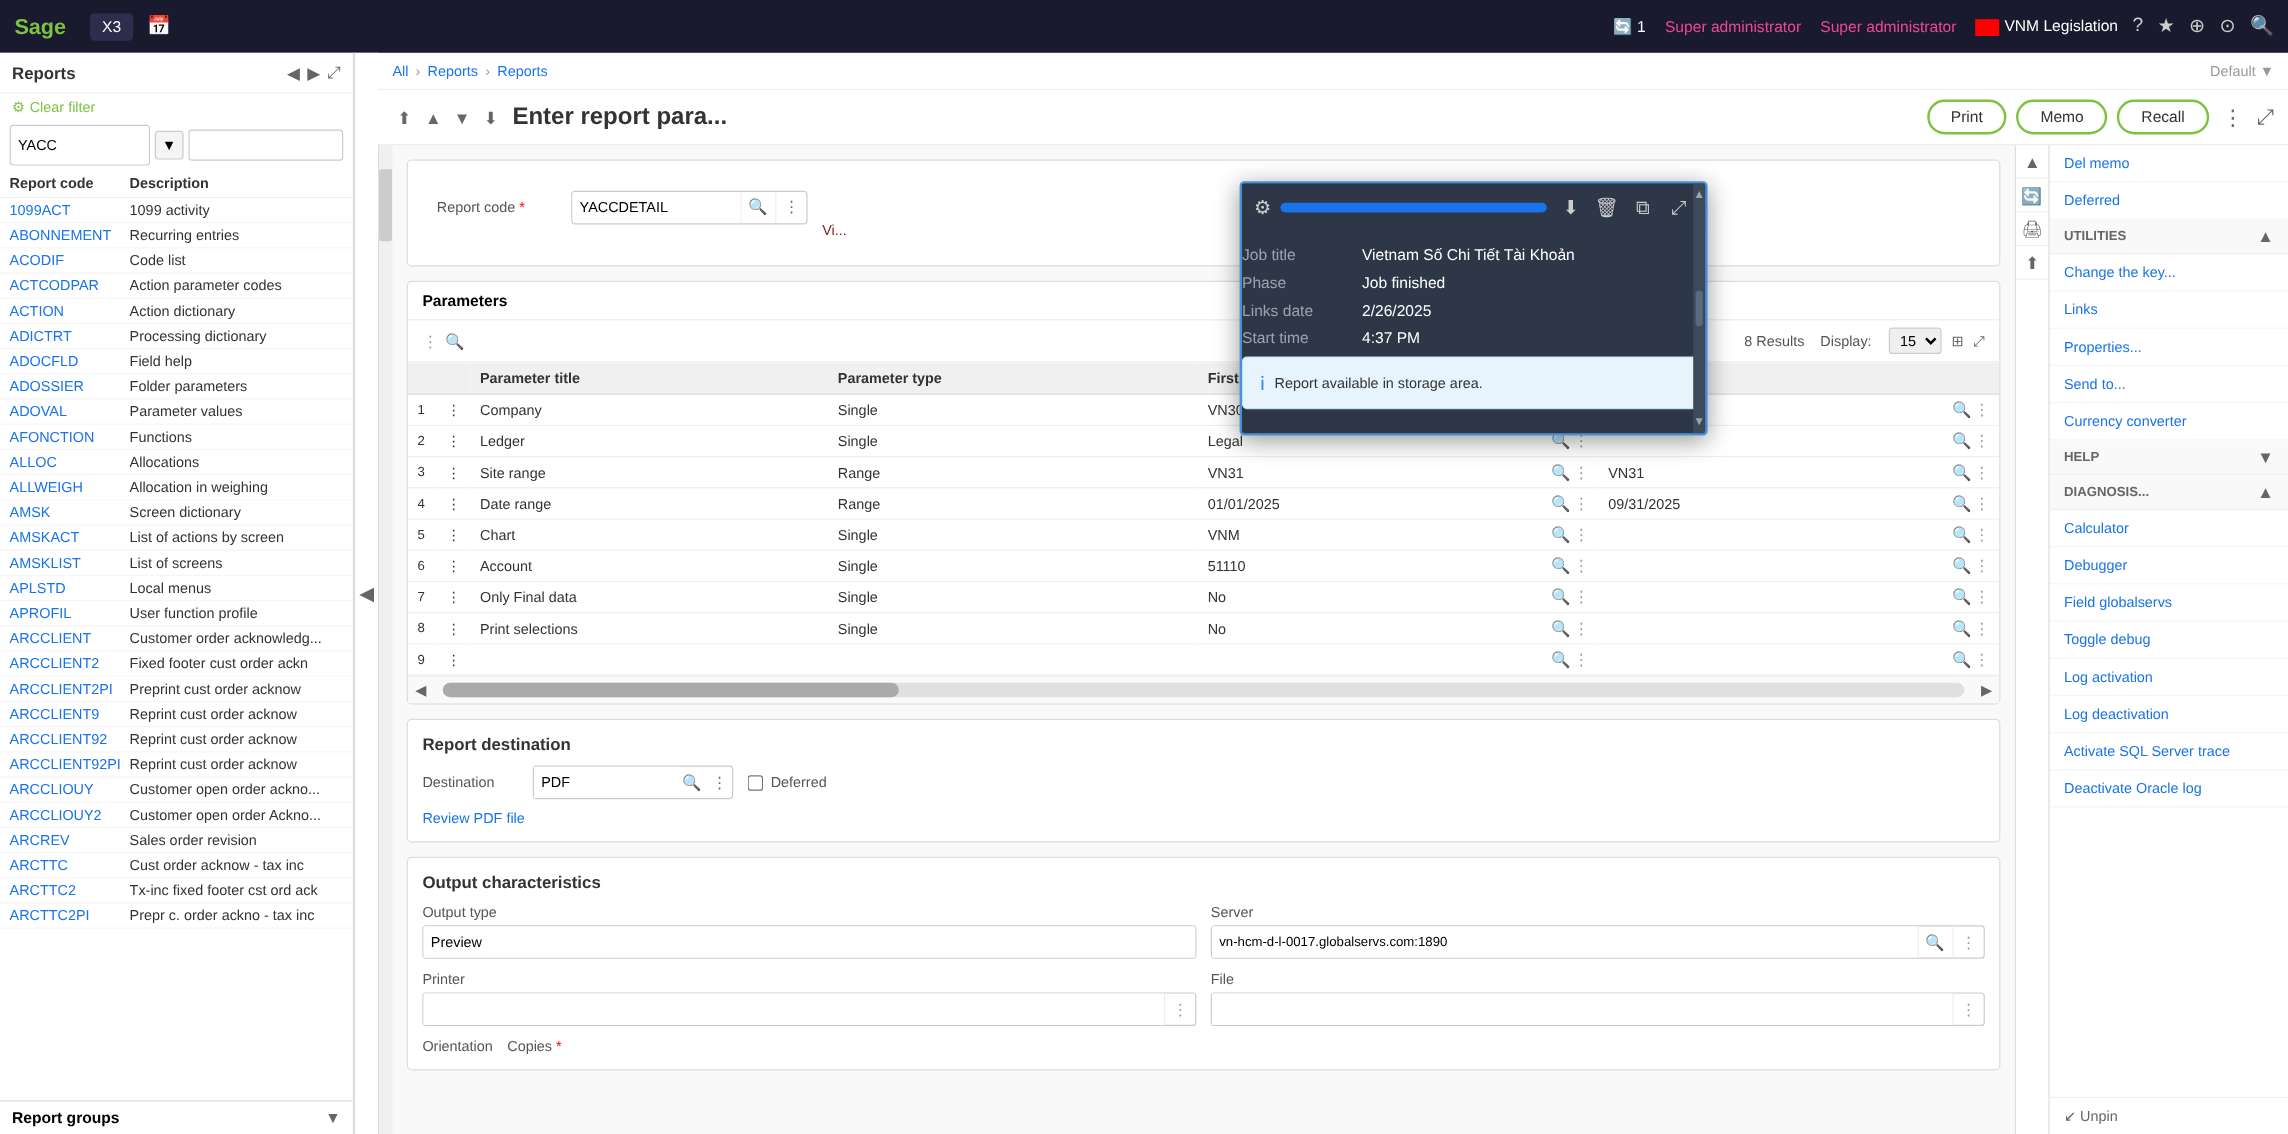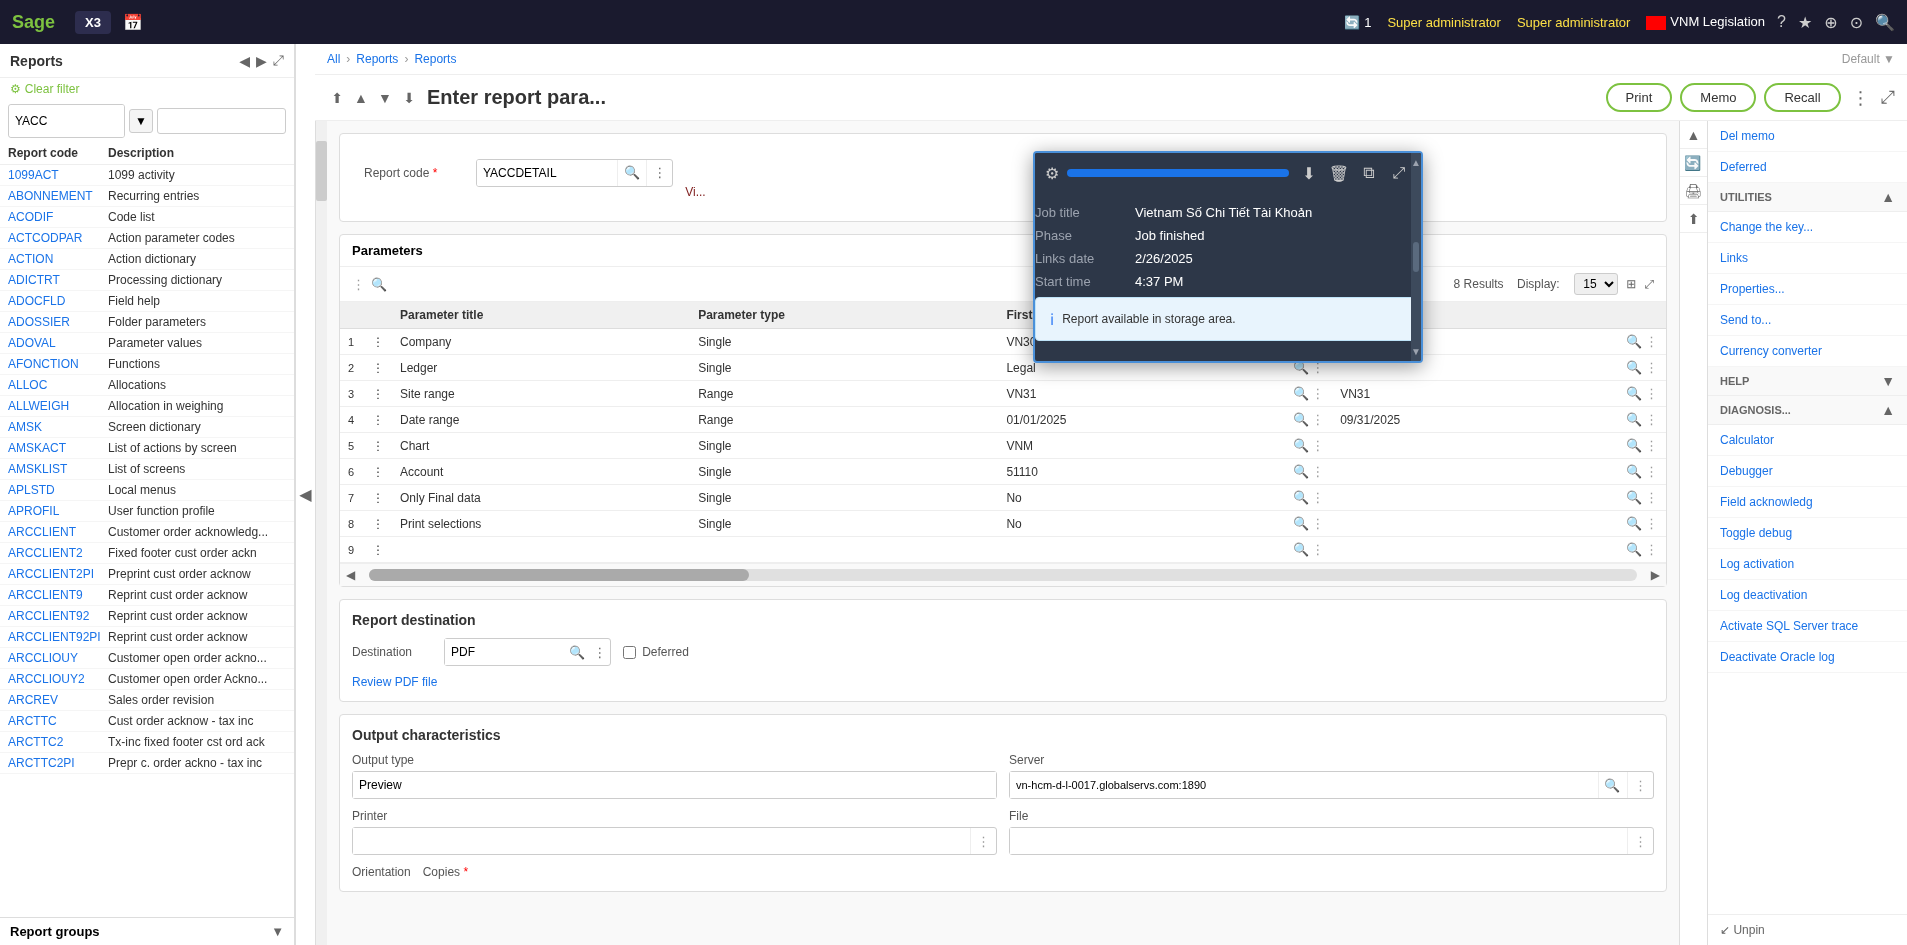--- a/index.html
+++ b/index.html
@@ -22,35 +22,34 @@
       margin-right: 8px;
     }
     .top-nav .nav-app {
       background: #2d2d4e;
       color: white;
       border: none;
       padding: 4px 10px;
       border-radius: 4px;
       font-size: 13px;
       cursor: pointer;
-      font-weight: bold;
     }
     .top-nav .nav-calendar {
       color: #aaa;
       font-size: 16px;
       cursor: pointer;
     }
     .top-nav .nav-spacer { flex: 1; }
     .top-nav .nav-right {
       display: flex;
       align-items: center;
       gap: 16px;
       font-size: 13px;
     }
-    .top-nav .nav-right .admin-label { color: #fde047; }
+    .top-nav .nav-right .admin-label { color: #ec4899; }
     .top-nav .vnm-flag {
       width: 20px;
       height: 14px;
       background: red;
       display: inline-block;
       margin-right: 4px;
       vertical-align: middle;
     }
     .top-nav .nav-icons {
       display: flex;
@@ -1279,21 +1278,21 @@
         <div class="right-panel-section-header">
           <span>HELP</span>
           <span class="section-toggle">▼</span>
         </div>
         <div class="right-panel-section-header">
           <span>DIAGNOSIS...</span>
           <span class="section-toggle">▲</span>
         </div>
         <div class="right-panel-item">Calculator</div>
         <div class="right-panel-item">Debugger</div>
-        <div class="right-panel-item">Field acknowledg</div>
+        <div class="right-panel-item">Field globalservs</div>
         <div class="right-panel-item">Toggle debug</div>
         <div class="right-panel-item">Log activation</div>
         <div class="right-panel-item">Log deactivation</div>
         <div class="right-panel-item">Activate SQL Server trace</div>
         <div class="right-panel-item">Deactivate Oracle log</div>
         <div class="right-panel-bottom">
           <span>↙</span>
           <span>Unpin</span>
         </div>
       </div>

